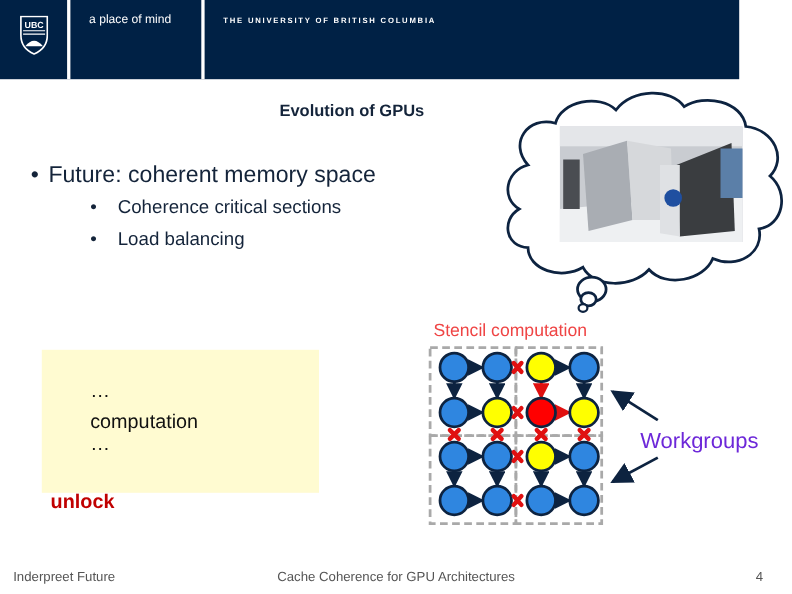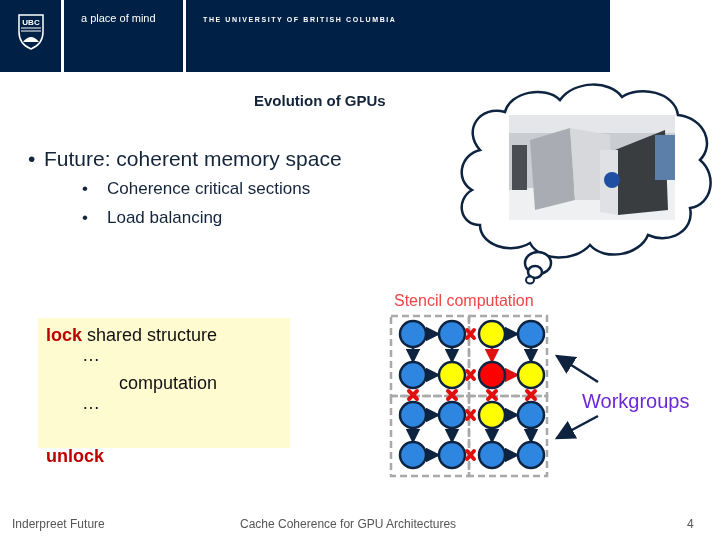--- a/index.html
+++ b/index.html
@@ -1,18 +1,18 @@
 <!DOCTYPE html>
 <html><head>
 <meta charset="utf-8">
 <style>
   html, body { margin:0; padding:0; }
   body { width:720px; height:540px; position:relative; background:#ffffff; overflow:hidden;
          font-family: "Liberation Sans", sans-serif; color:#1a2433; }
-  .header { position:absolute; left:0; top:0; width:610px; height:72px; background:#002145; }
+  .header { position:absolute; left:0; top:0; width:672px; height:72px; background:#002145; }
   .hdr-sep { position:absolute; top:0; width:3px; height:72px; background:#ffffff; }
   .crest { position:absolute; left:18px; top:14px; width:26px; height:36px; }
   .tagline { position:absolute; left:81px; top:12px; color:#ffffff; font-size:11px; font-weight:normal; }
   .uni { position:absolute; left:203px; top:16px; color:#ffffff; font-size:7px; letter-spacing:1.6px; font-weight:bold; }
   .b1 { position:absolute; left:44px; top:147px; font-size:21px; color:#14243a; }
   .b1 .dot { position:absolute; left:-14px; top:0; }
   .b2 { position:absolute; left:107px; font-size:17px; color:#14243a; }
   .b2 .dot { position:absolute; left:-25px; top:0; }
   .stencil-label { position:absolute; left:394px; top:292px; font-size:16px; color:#ef4444; }
   .codebox { position:absolute; left:38px; top:318px; width:252px; height:130px; background:#fffbd1; }
@@ -83,25 +83,22 @@
     <polygon points="600,150 618,150 618,215 600,212" fill="#dfe1e4"></polygon>
     <circle cx="612" cy="180" r="8" fill="#1f4fa0"></circle>
     <rect x="655" y="135" width="20" height="45" fill="#5b7fa8"></rect>
     <rect x="512" y="145" width="15" height="45" fill="#4a4d52"></rect>
   </g>
 </svg>
 
 <div class="stencil-label">Stencil computation</div>
 
 <div class="codebox">
-  <div class="code-line" style="left:8px;top:7px;">
-    <span class="kw">lock</span><span> shared structure</span>
-  </div>
   <div class="code-line" style="left:44px;top:27px;">…</div>
-  <div class="code-line" style="left:44px;top:55px;margin-left:37px;">computation</div>
+  <div class="code-line" style="left:44px;top:55px;">computation</div>
   <div class="code-line" style="left:44px;top:75px;">…</div>
   <div class="code-line kw" style="left:8px;top:94px;margin-top:34px;">unlock</div>
 </div>
 
 <svg width="720" height="540">
   <defs>
     <marker id="ah" markerWidth="6" markerHeight="6" refX="5" refY="3" orient="auto">
       <path d="M0,0 L6,3 L0,6 Z" fill="#0d2340"></path>
     </marker>
     <marker id="ahr" markerWidth="6" markerHeight="6" refX="5" refY="3" orient="auto">
@@ -178,14 +175,14 @@
 
   <g stroke="#0d2340" stroke-width="2.5" marker-end="url(#big)">
     <line x1="598" y1="382" x2="557" y2="356"></line>
     <line x1="598" y1="416" x2="557" y2="438"></line>
   </g>
 </svg>
 
 <div class="workgroups">Workgroups</div>
 
 <div class="footer-text" style="left:12px;">Inderpreet Future</div>
-<div class="footer-text" style="left:240px;">Cache Coherence for GPU Architectures</div>
+<div class="footer-text" style="left:252px;">Cache Coherence for GPU Architectures</div>
 <div class="footer-text" style="left:687px;">4</div>
 
 </body></html>

